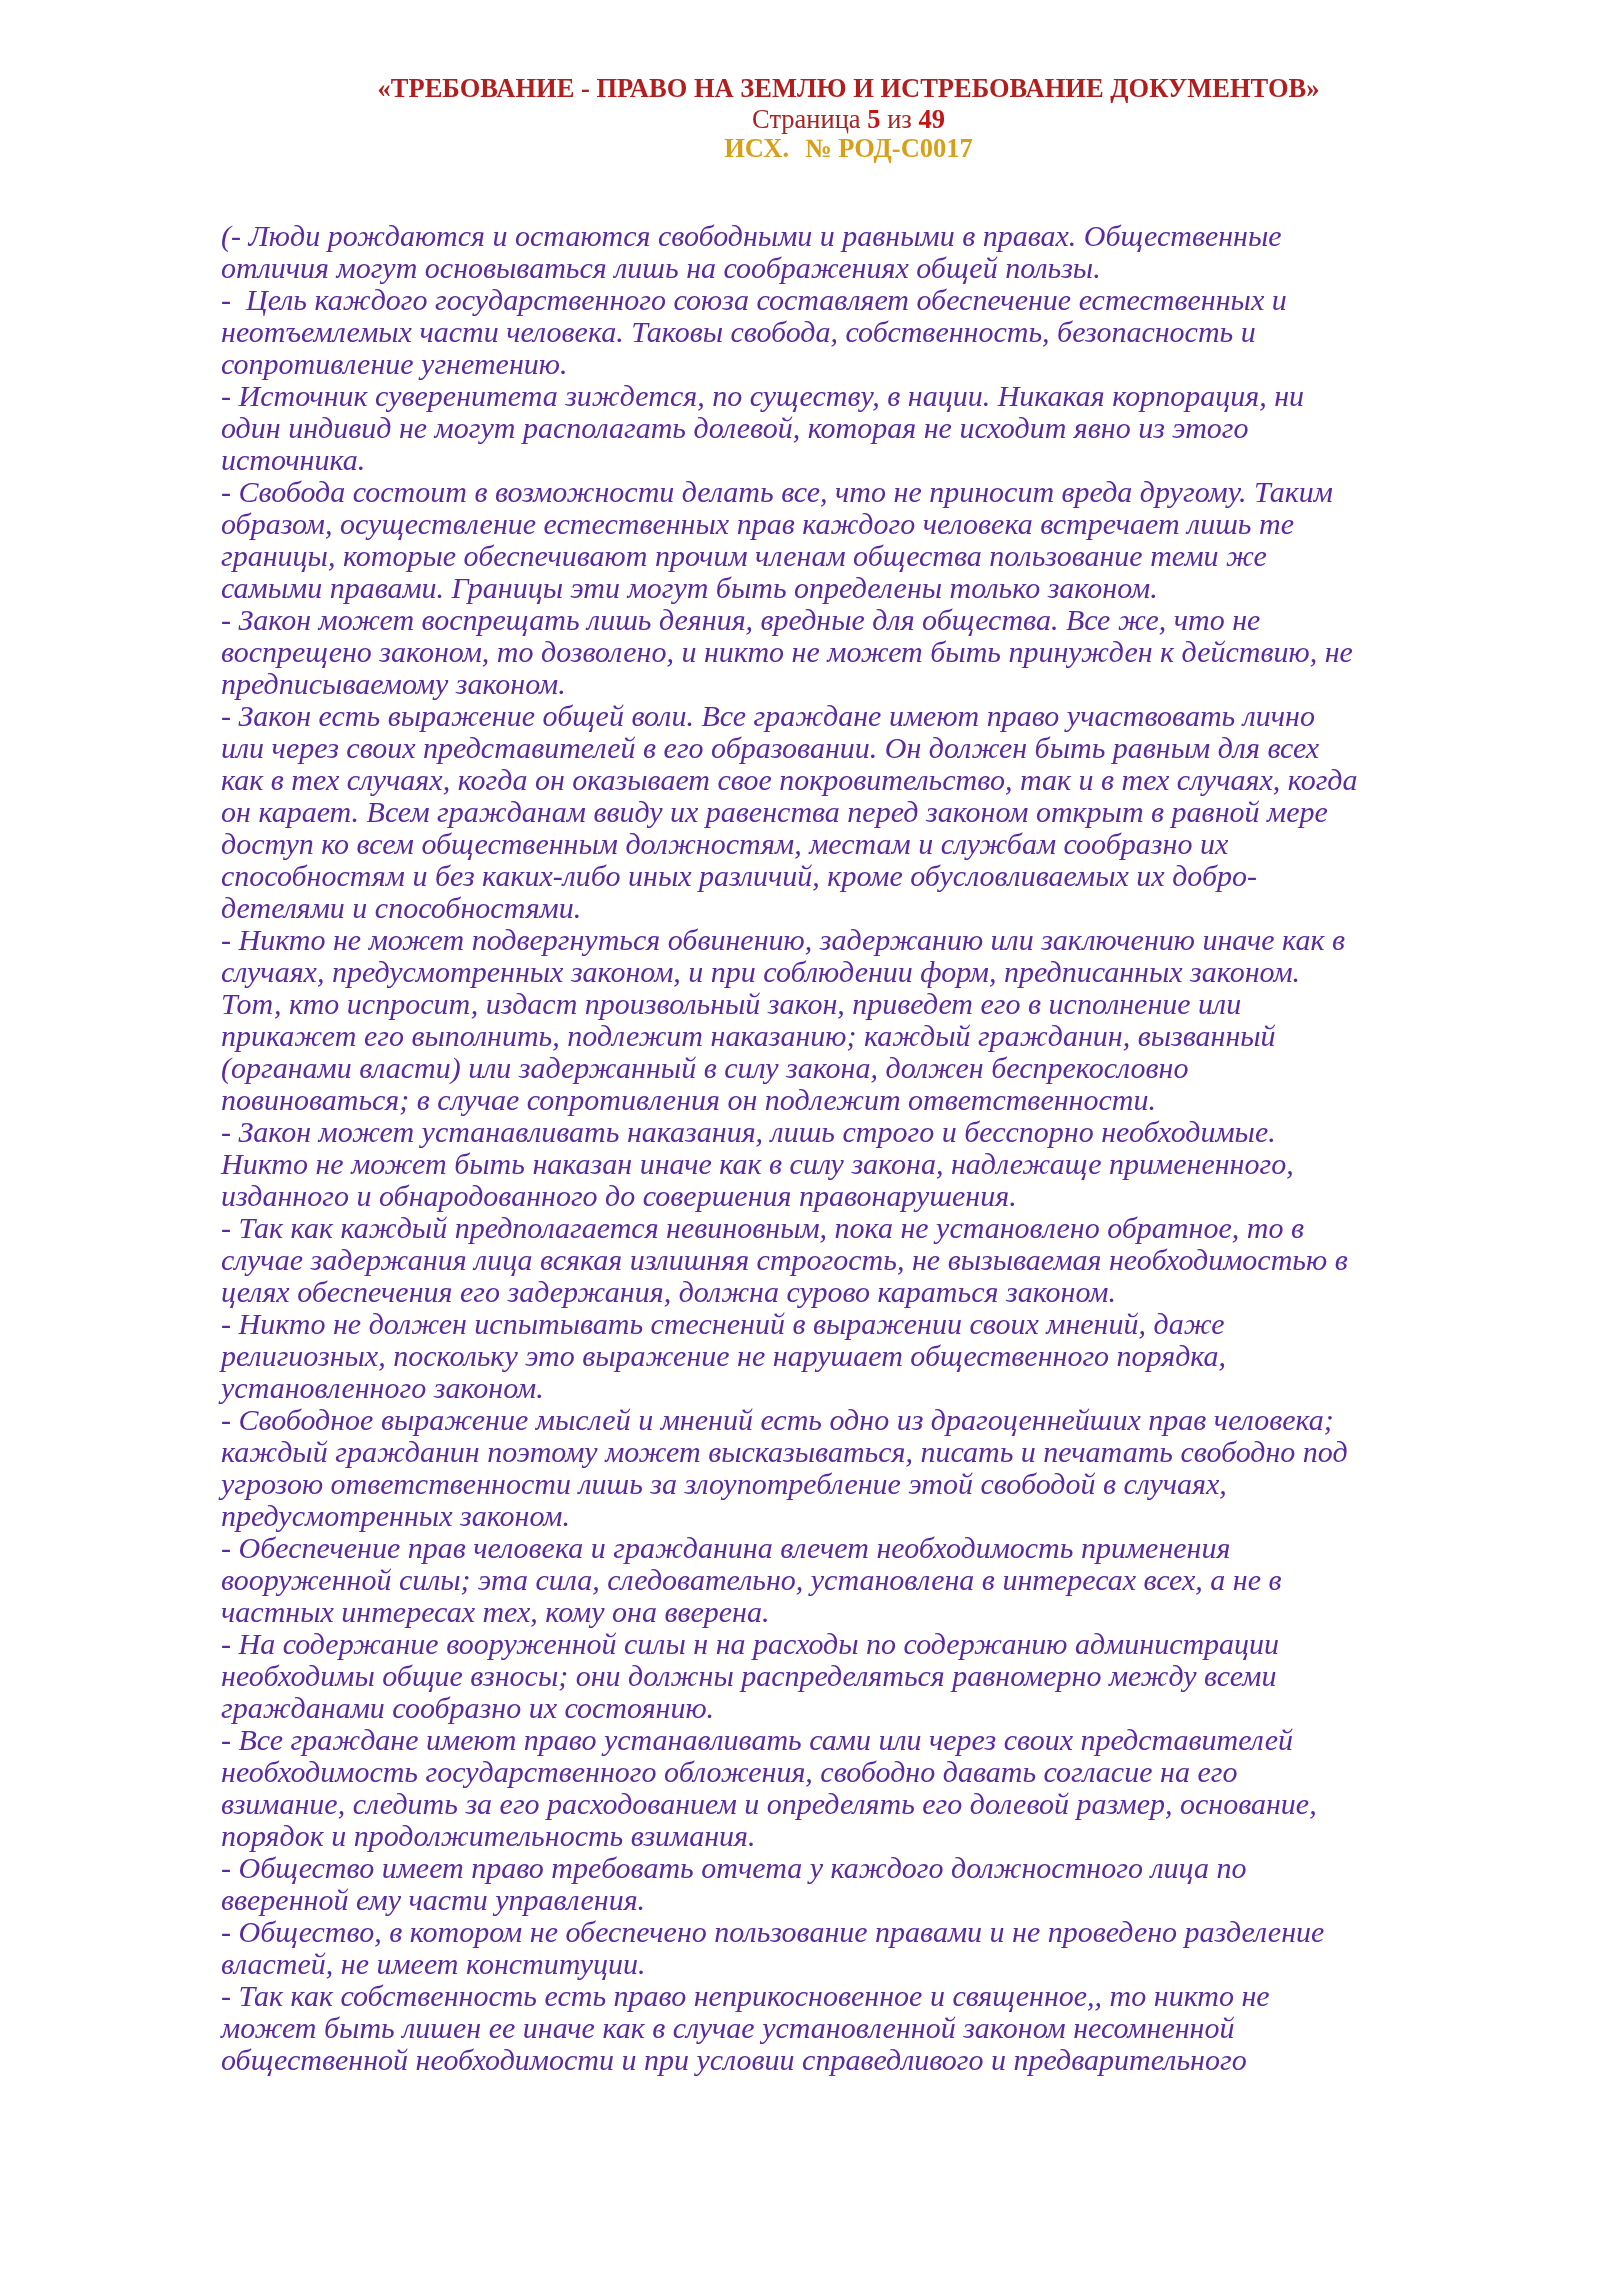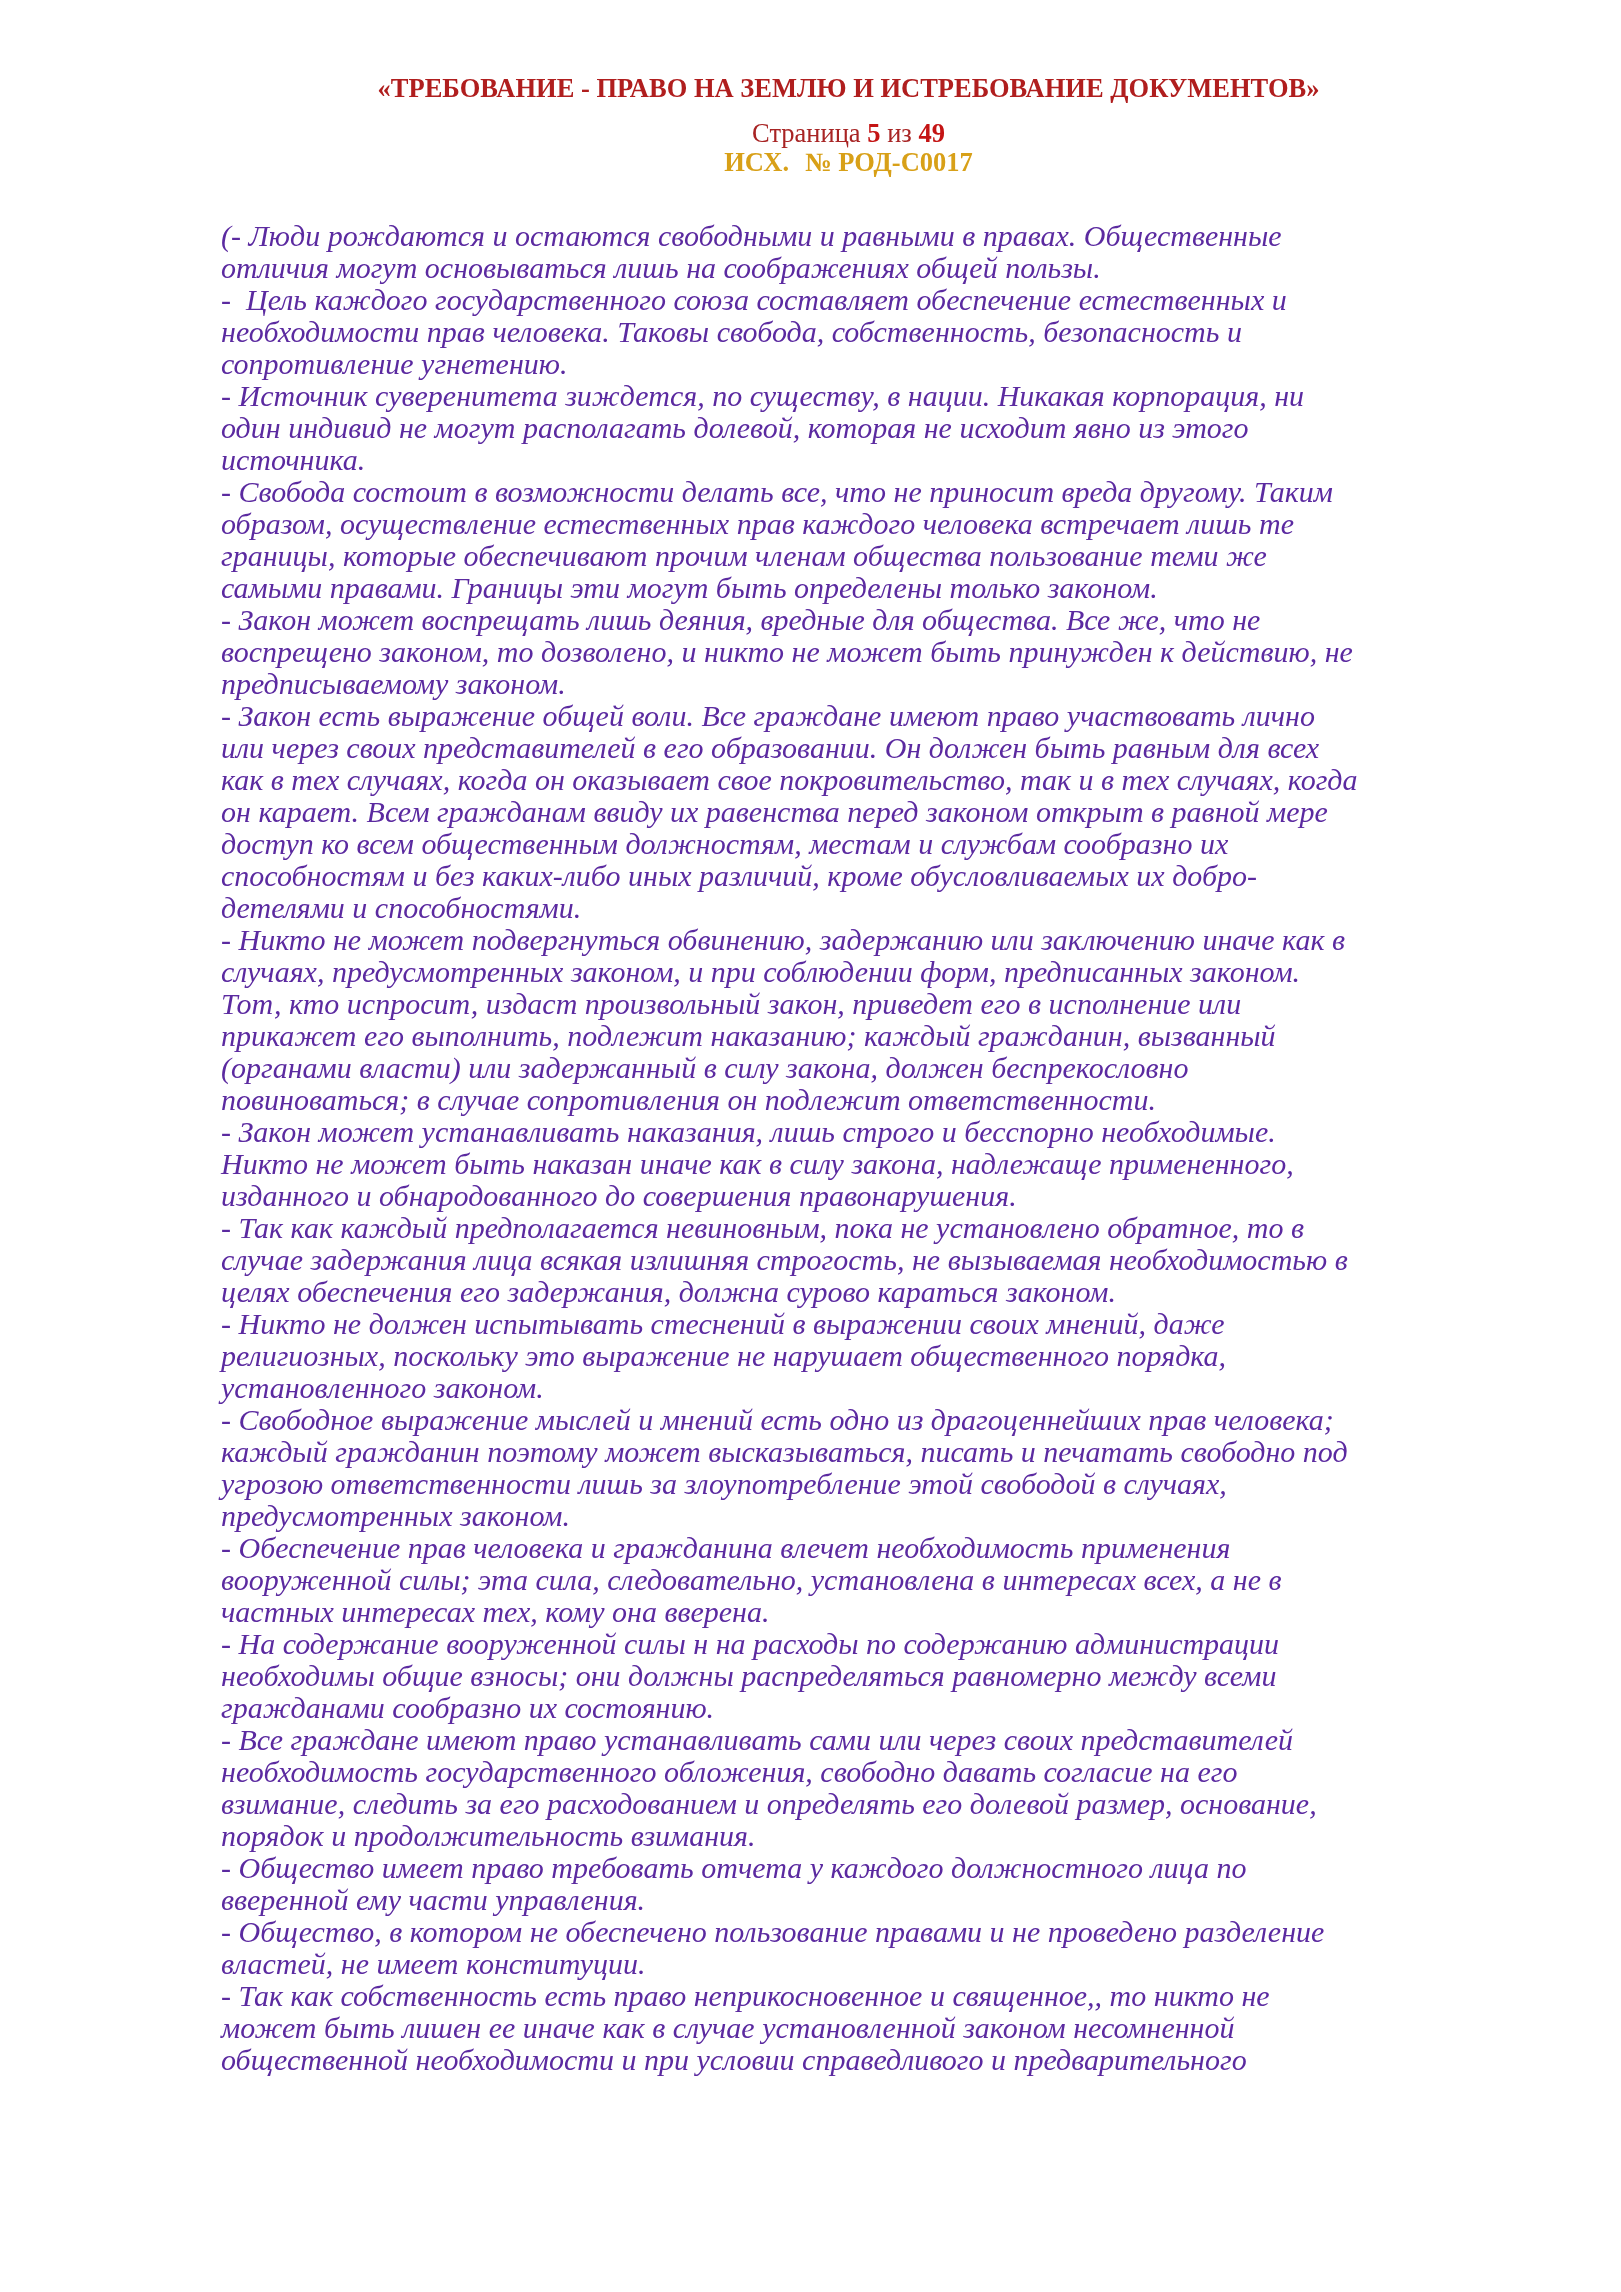--- a/index.html
+++ b/index.html
@@ -20,21 +20,21 @@
   .title {
     font-weight: bold;
     font-size: 26.5px;
     color: #b01e1e;
     letter-spacing: 0px;
     white-space: pre;
   }
   .pageline {
     font-size: 26.5px;
     color: #a82424;
-    margin-top: 17px;
+    margin-top: 3px;
   }
   .pageline .num {
     font-weight: bold;
     color: #c41414;
   }
   .refline {
     font-size: 26.5px;
     font-weight: bold;
     color: #d8a018;
     margin-top: 1px;
@@ -62,21 +62,21 @@
   <div class="header">
     <div class="title">«ТРЕБОВАНИЕ - ПРАВО НА ЗЕМЛЮ И ИСТРЕБОВАНИЕ ДОКУМЕНТОВ»</div>
     <div class="pageline"><span>Страница</span> <span class="num">5</span> <span>из</span> <span class="num">49</span></div>
     <div class="refline"><span>ИСХ.</span><span class="ref-number">№ РОД-С0017</span></div>
   </div>
 
   <div class="body-text">
       <div class="line">(- Люди рождаются и остаются свободными и равными в правах. Общественные</div>
       <div class="line">отличия могут основываться лишь на соображениях общей пользы.</div>
       <div class="line">-  Цель каждого государственного союза составляет обеспечение естественных и</div>
-      <div class="line">необходимости прав человека. Таковы свобода, собственность, безопасность и</div>
+      <div class="line">неотъемлемых части человека. Таковы свобода, собственность, безопасность и</div>
       <div class="line">сопротивление угнетению.</div>
       <div class="line">- Источник суверенитета зиждется, по существу, в нации. Никакая корпорация, ни</div>
       <div class="line">один индивид не могут располагать долевой, которая не исходит явно из этого</div>
       <div class="line">источника.</div>
       <div class="line">- Свобода состоит в возможности делать все, что не приносит вреда другому. Таким</div>
       <div class="line">образом, осуществление естественных прав каждого человека встречает лишь те</div>
       <div class="line">границы, которые обеспечивают прочим членам общества пользование теми же</div>
       <div class="line">самыми правами. Границы эти могут быть определены только законом.</div>
       <div class="line">- Закон может воспрещать лишь деяния, вредные для общества. Все же, что не</div>
       <div class="line">воспрещено законом, то дозволено, и никто не может быть принужден к действию, не</div>

